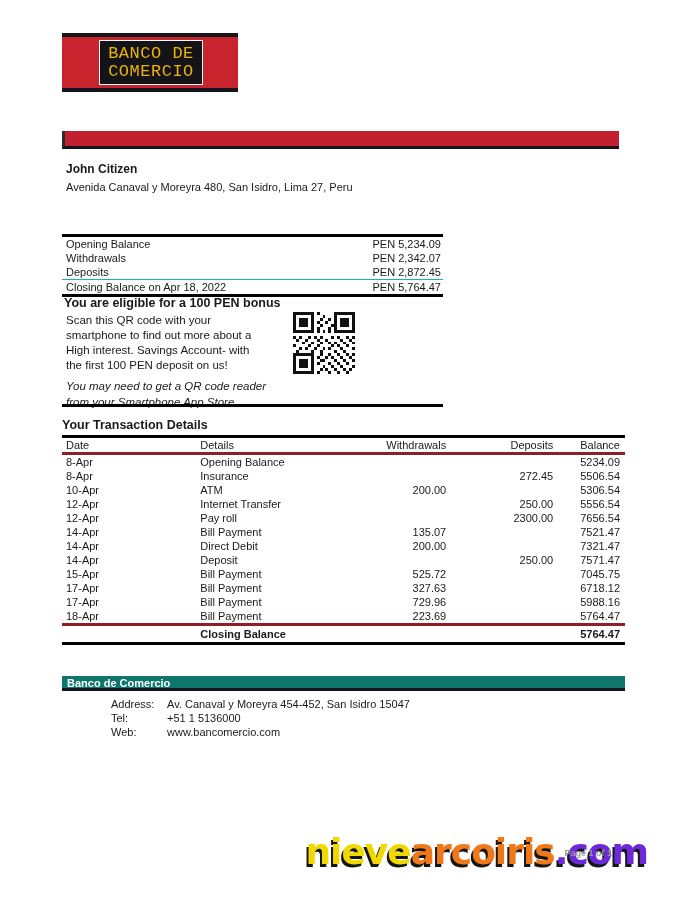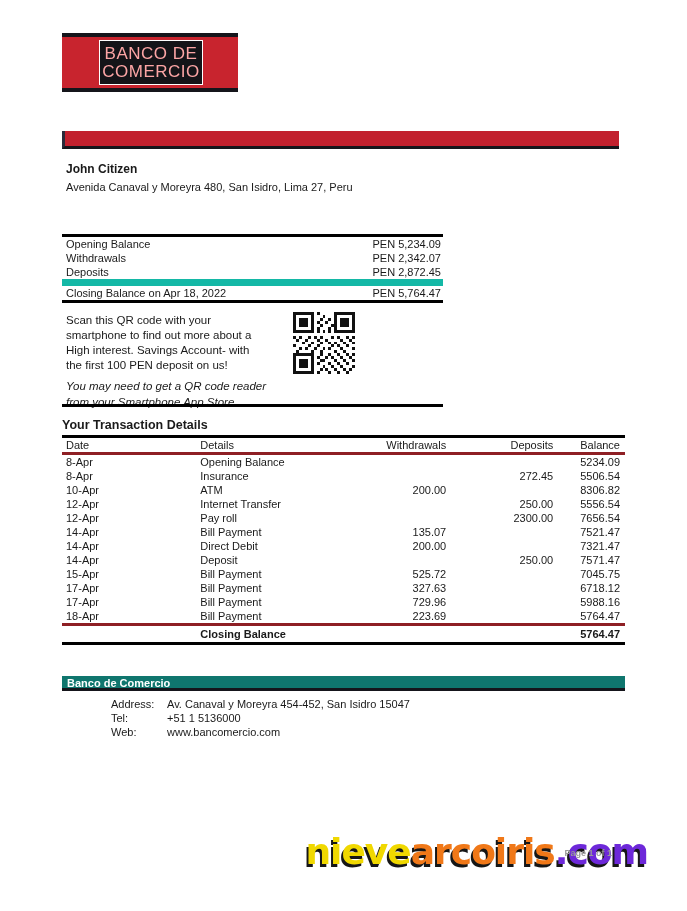--- a/index.html
+++ b/index.html
@@ -10,39 +10,39 @@
   }
   
   .logo { position:absolute; left:62px; top:33px; width:176px; height:59px; background:#c8242e; }
   .logo .bar { position:absolute; left:0; right:0; height:4px; background:#15151b; }
   .logo .bar.top { top:0; }
   .logo .bar.bottom { bottom:0; }
   .logo .box {
     position:absolute; left:21%; width:58%; top:7px; bottom:7px;
     background:#141418; border:1px solid #ffffff;
     display:flex; flex-direction:column; align-items:center; justify-content:center;
-    color:#fca5a5; font-family:Liberation Sans, sans-serif;
+    color:#eab308; font-family:Liberation Mono, monospace;
     font-size:17px; line-height:18px; letter-spacing:0.5px; white-space:nowrap;
   }
   
   .top-banner {
     position:absolute; left:62px; top:131px; width:554px; height:15px;
     background:#c2202e; border-bottom:3px solid #15151b; border-left:3px solid #2a2a3a;
   }
   
   .cust-name { position:absolute; left:66px; top:162px; font-size:12px; font-weight:bold; }
   .cust-addr { position:absolute; left:66px; top:181px; font-size:11px; }
   
   .summary {
     position:absolute; left:62px; top:234px; width:381px;
     border-top:3px solid #000; border-bottom:3px solid #000;
     font-size:11px;
   }
   .summary .srow { display:flex; justify-content:space-between; height:14px; line-height:14px; padding:0 2px 0 4px; }
-  .summary .srow.last { border-top:7px solid #14b8a6; }
+  .summary .srow.last { border-top:1px solid #14b8a6; }
   
   .bonus-title { position:absolute; left:64px; top:296px; font-size:12.5px; font-weight:bold; }
   .bonus-body { position:absolute; left:66px; top:313px; font-size:11.5px; line-height:15px; }
   .qr { position:absolute; left:293px; top:312px; width:62px; height:62px; }
   .bonus-note { position:absolute; left:66px; top:378px; font-size:11.5px; line-height:16px; font-style:italic; }
   .bonus-divider { position:absolute; left:62px; top:404px; width:381px; height:3px; background:#000; }
   
   .tx-title { position:absolute; left:62px; top:418px; font-size:12.5px; font-weight:bold; }
   .tx-table { position:absolute; left:62px; top:435px; width:563px; border-top:3px solid #000; border-bottom:3px solid #000; font-size:11px; }
   .trow { display:flex; height:14px; line-height:14px;gap:27px; }
@@ -103,20 +103,21 @@
     <div class="srow">
       <span>Deposits</span>
       <span>PEN 2,872.45</span>
     </div>
     <div class="srow last">
       <span>Closing Balance on Apr 18, 2022</span>
       <span>PEN 5,764.47</span>
     </div>
   </div>
 
+  <div class="bonus-title">You are eligible for a 100 PEN bonus</div>
   <div class="bonus-body">
     <div>Scan this QR code with your</div>
     <div>smartphone to find out more about a</div>
     <div>High interest. Savings Account- with</div>
     <div>the first 100 PEN deposit on us!</div>
   </div>
 
   <div class="qr">
     <svg viewBox="0 0 21 21" width="62" height="62" shape-rendering="crispEdges">
       <rect x="0" y="0" width="21" height="21" fill="#ffffff"></rect>
@@ -249,21 +250,21 @@
       <span class="c-details">Insurance</span>
       <span class="c-wd"></span>
       <span class="c-dep">272.45</span>
       <span class="c-bal">5506.54</span>
     </div>
     <div class="trow">
       <span class="c-date">10-Apr</span>
       <span class="c-details">ATM</span>
       <span class="c-wd">200.00</span>
       <span class="c-dep"></span>
-      <span class="c-bal">8306.82</span>
+      <span class="c-bal">5306.54</span>
     </div>
     <div class="trow">
       <span class="c-date">12-Apr</span>
       <span class="c-details">Internet Transfer</span>
       <span class="c-wd"></span>
       <span class="c-dep">250.00</span>
       <span class="c-bal">5556.54</span>
     </div>
     <div class="trow">
       <span class="c-date">12-Apr</span>

